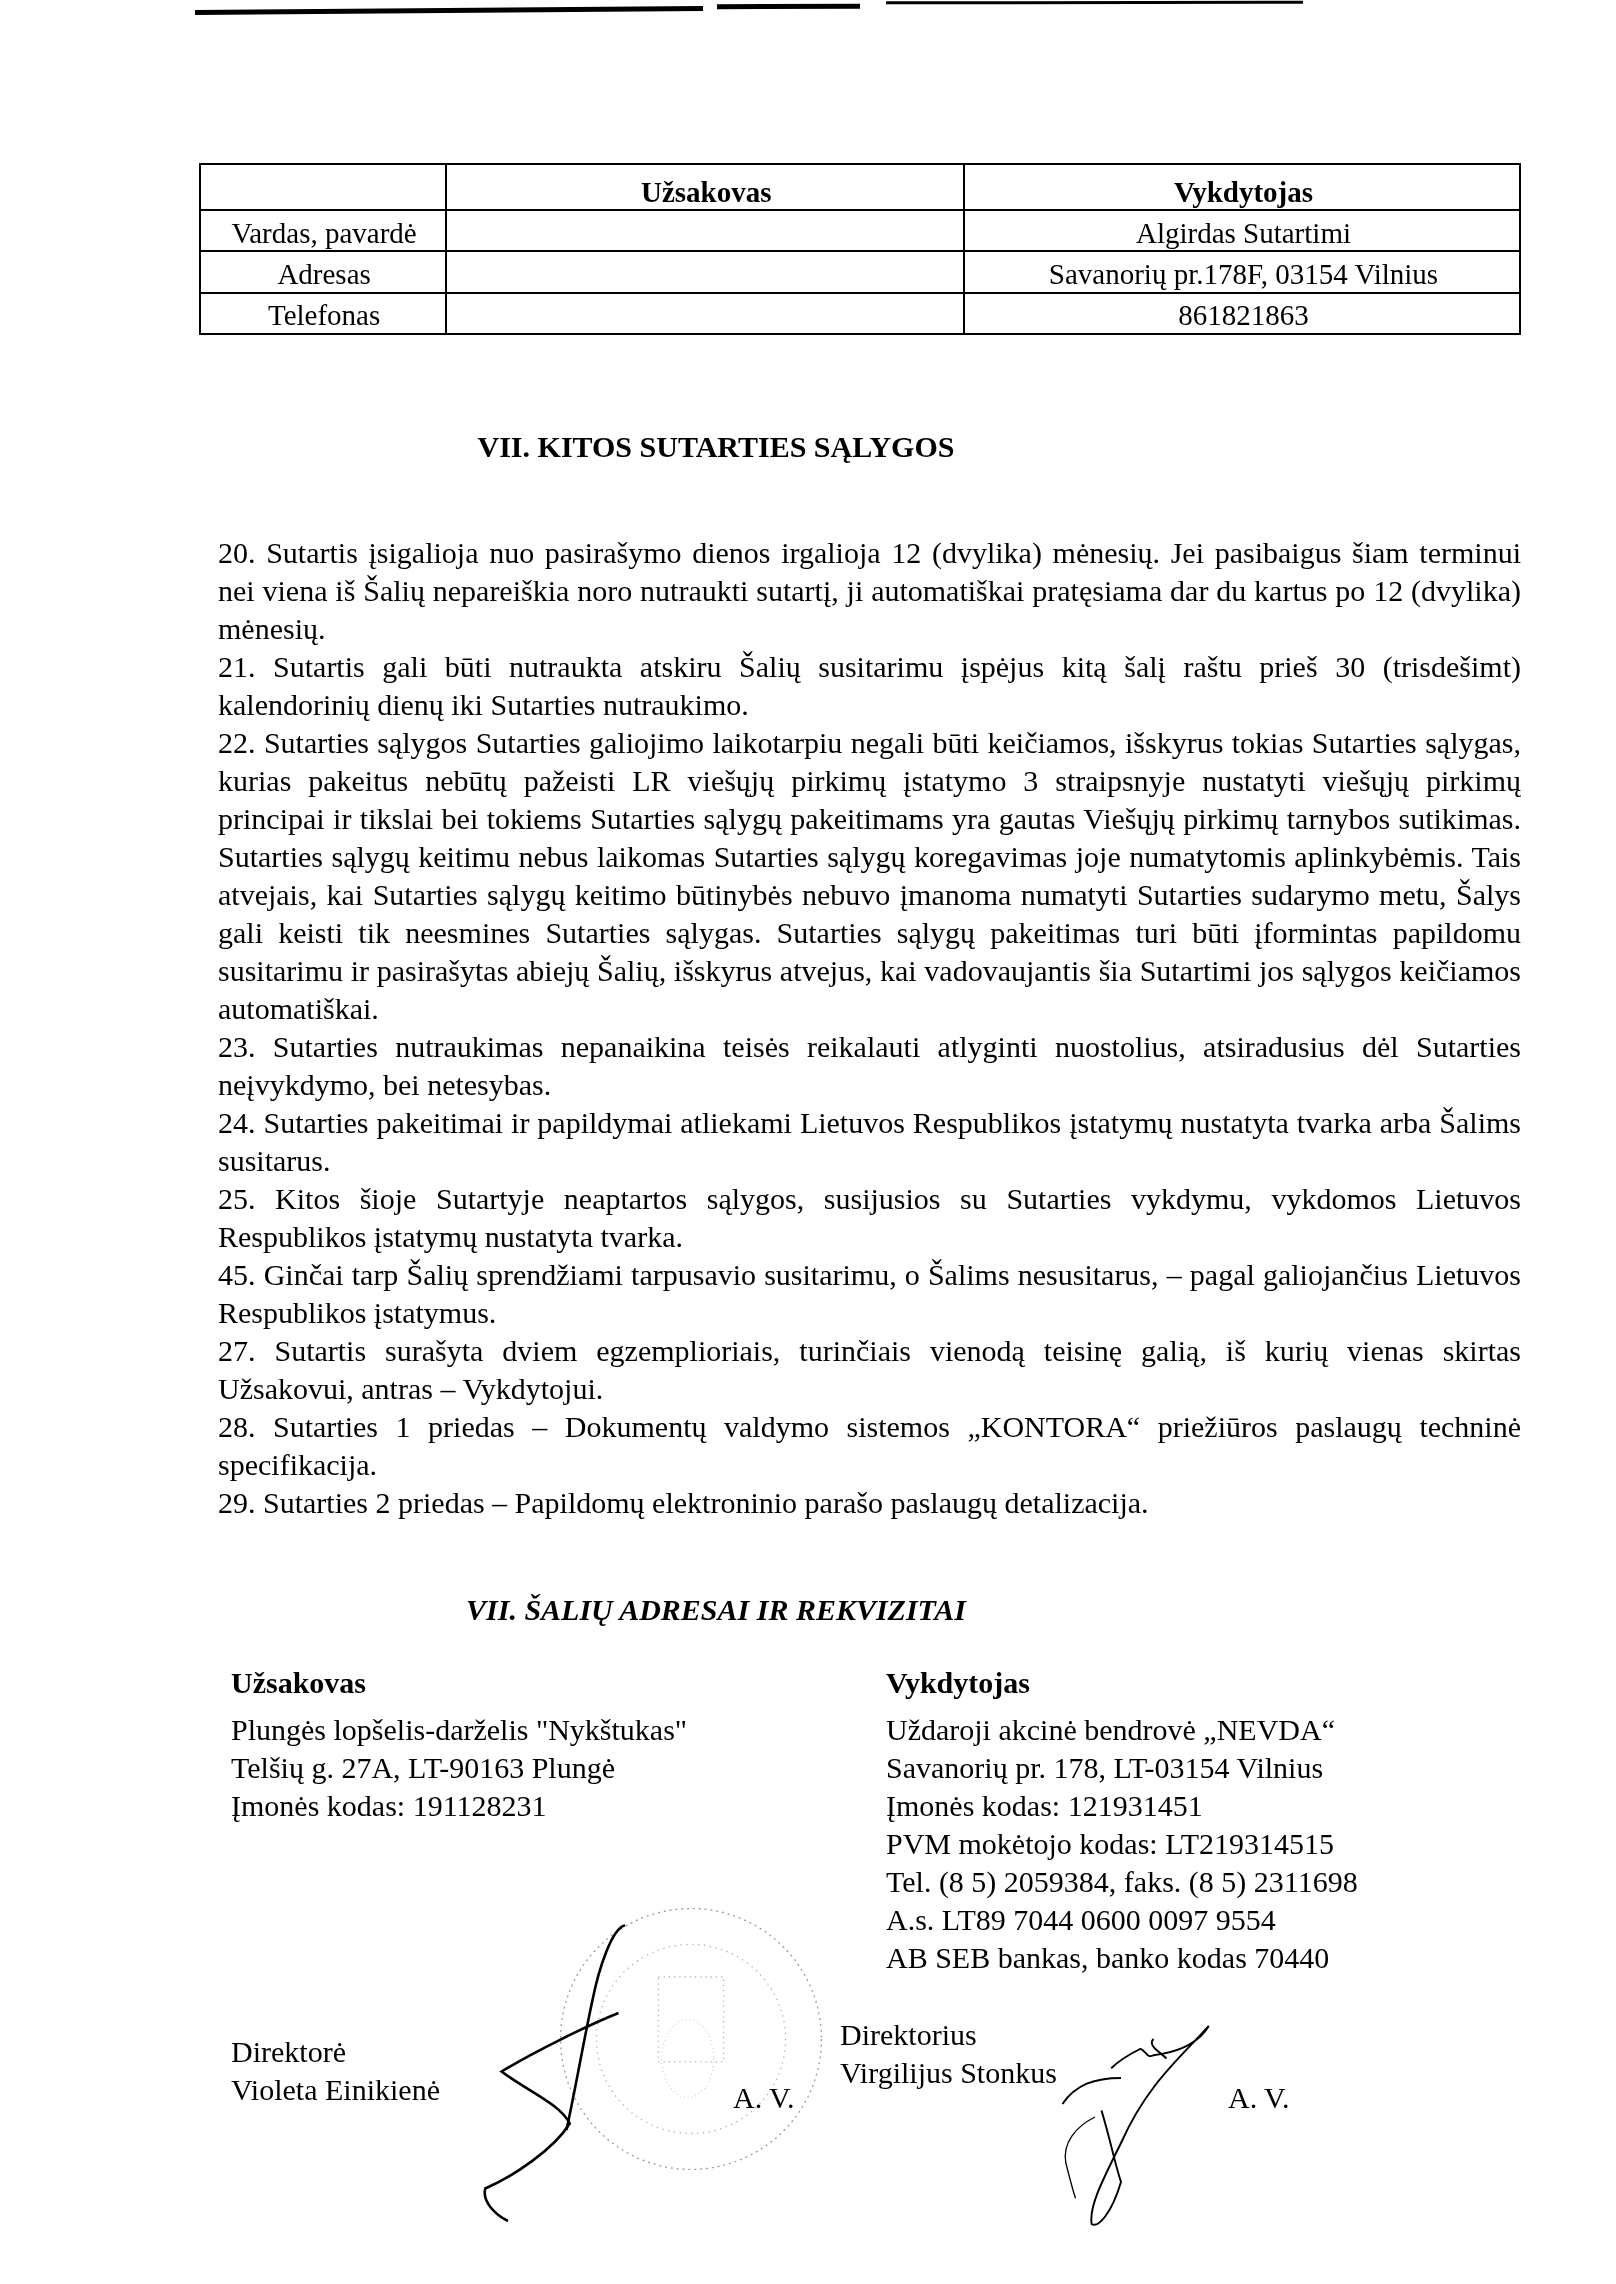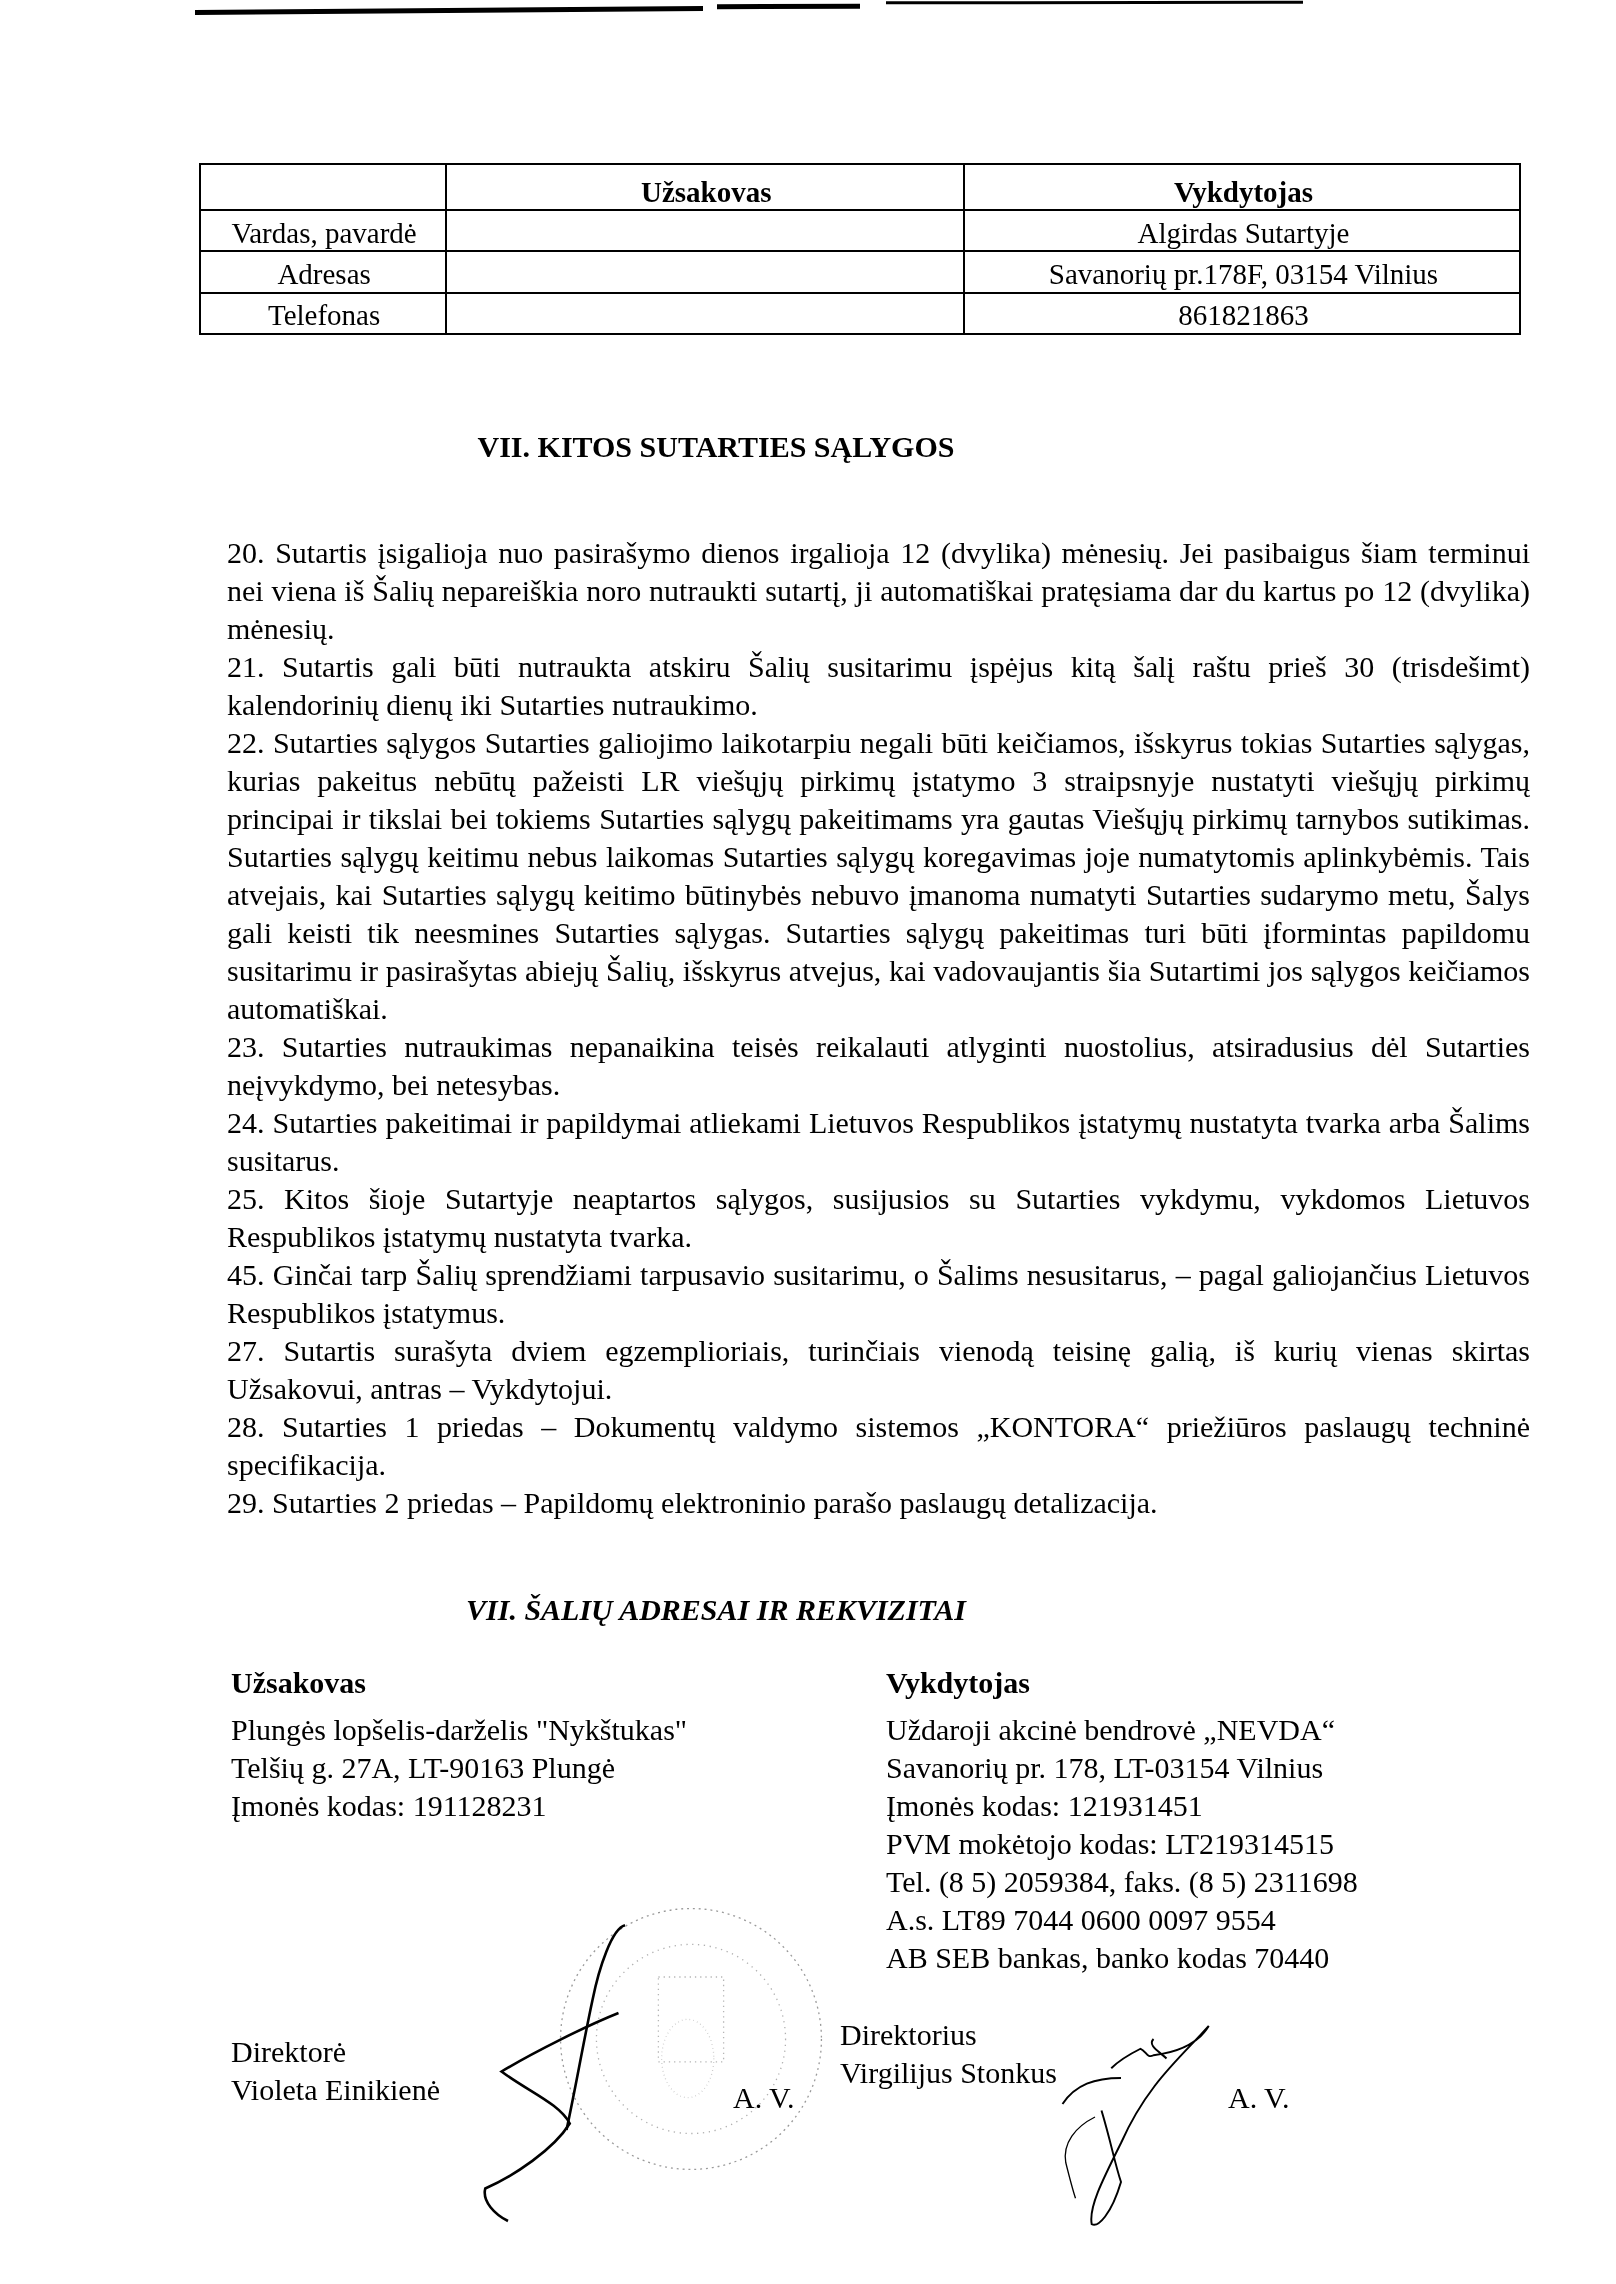--- a/index.html
+++ b/index.html
@@ -20,21 +20,21 @@
   table.contacts th { font-weight: bold; text-align: center; height: 39px; }
   table.contacts col.c1 { width: 246px; }
   table.contacts col.c2 { width: 520px; }
   table.contacts col.c3 { width: 557px; }
   .heading {
     position: absolute; left: 0; width: 1420px; text-align: center;
     font-weight: bold; font-size: 30px; margin-left: 6px;
   }
   .body-text {
     position: absolute; left: 218px; width: 1303px; top: 534px;
-    font-size: 30px; line-height: 38px; text-align: justify; margin-left: 9px;
+    font-size: 30px; line-height: 38px; text-align: justify;
   }
   .body-text p { margin: 0; }
   .party {
     position: absolute; font-size: 30px; line-height: 38px;
   }
   .party .title { font-weight: bold; margin-bottom: 9px; }
   .party .line { white-space: nowrap; }
   .sig-block { position: absolute; font-size: 30px; line-height: 38px; }
   .av { position: absolute; font-size: 30px; }
   svg.sig { position: absolute; overflow: visible; }
@@ -54,21 +54,21 @@
     </colgroup>
   <tbody>
       <tr>
     <th></th>
     <th>Užsakovas</th>
     <th>Vykdytojas</th>
   </tr>
   <tr>
     <td>Vardas, pavardė</td>
     <td></td>
-    <td>Algirdas Sutartyje</td>
+    <td>Algirdas Sutartimi</td>
   </tr>
   <tr>
     <td>Adresas</td>
     <td></td>
     <td>Savanorių pr.178F, 03154 Vilnius</td>
   </tr>
   <tr>
     <td>Telefonas</td>
     <td></td>
     <td>861821863</td>

